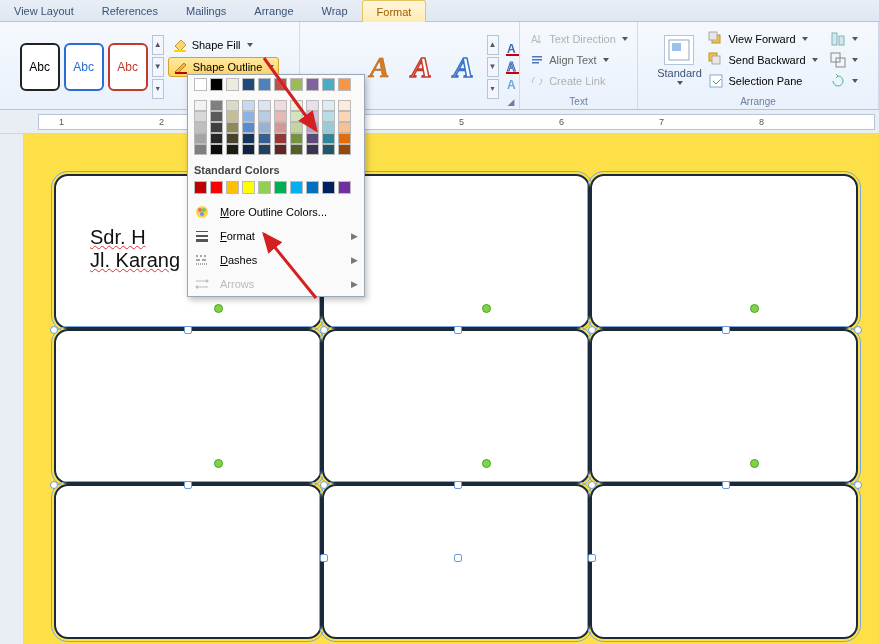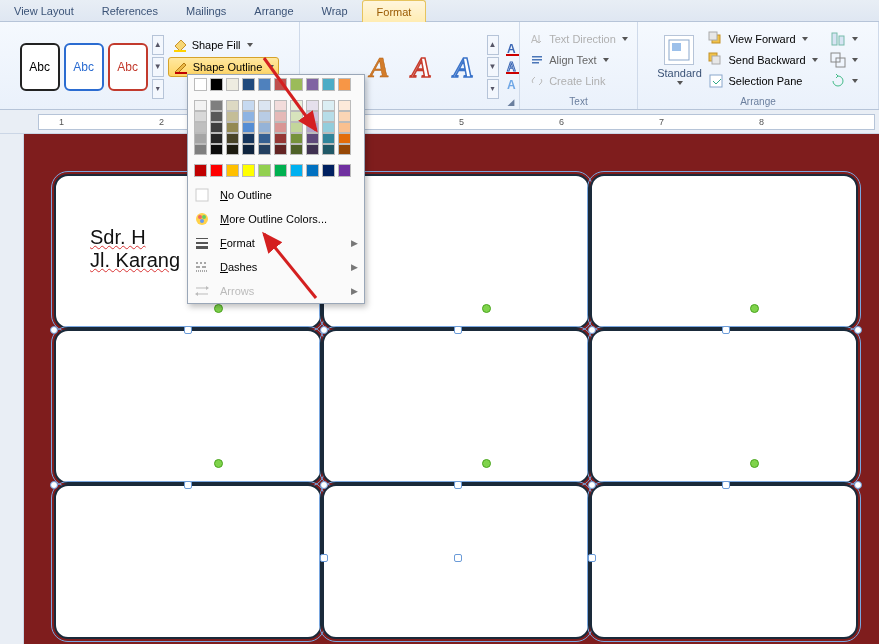--- a/index.html
+++ b/index.html
@@ -51,21 +51,21 @@
 .arrcol .row { display:flex; align-items:center; gap:4px; height:20px; padding:0 2px; }
 
 .launcher { position:absolute; right:2px; bottom:1px; width:12px;height:12px; font-size:9px; color:#6b7f9e; display:flex;align-items:center;justify-content:center;}
 
 
 .ruler-area { height: 24px; background:#e9eef5; border-bottom:1px solid #cbd6e6; position:relative; }
 .vruler { position:absolute; left:0; top:134px; bottom:0; width:24px; background:#e9eef5; border-right:1px solid #cbd6e6; }
 .hruler { position:absolute; left:38px; right:4px; top:4px; height:16px; background:#fff; border:1px solid #b6c4d8; font-size:9px; color:#555;}
 
 
-.canvas { position:absolute; left:24px; right:0; top:134px; bottom:0; background:#7f1d1d; overflow:hidden; }
+.canvas { position:absolute; left:24px; right:0; top:134px; bottom:0; background:#fde047; overflow:hidden; }
 .grid { position:absolute; left:30px; top:40px; display:grid; grid-template-columns: repeat(3, 268px); grid-template-rows: repeat(3, 155px); }
 .card { border: 2px solid #1a2a3a; border-radius: 14px; background:#fff; position:relative; }
 .sel .card { outline: 1px solid #7aa7e0; outline-offset: 2px; }
 .handle { position:absolute; width:8px; height:8px; background:#fff; border:1px solid #6b9bd8; border-radius:50%; }
 .handle.sq { border-radius:2px; }
 .rot { position:absolute; width:9px; height:9px; background:#7fd34b; border:1px solid #4aa51f; border-radius:50%; }
 .celltext { position:absolute; left:34px; top:50px; font-size:20px; font-family: "Times New Roman", serif; color:#111; }
 .squig { text-decoration: underline wavy #d93333 1px; }
 
 
@@ -408,41 +408,34 @@
       <div class="sw" style="background: rgb(12, 12, 12);"></div>
       <div class="sw" style="background: rgb(29, 27, 16);"></div>
       <div class="sw" style="background: rgb(15, 36, 62);"></div>
       <div class="sw" style="background: rgb(36, 64, 97);"></div>
       <div class="sw" style="background: rgb(99, 36, 35);"></div>
       <div class="sw" style="background: rgb(79, 97, 40);"></div>
       <div class="sw" style="background: rgb(63, 49, 81);"></div>
       <div class="sw" style="background: rgb(32, 88, 103);"></div>
       <div class="sw" style="background: rgb(151, 72, 6);"></div>
     </div>
+  <div class="hdr">Standard Colors</div>
   <div class="palette" id="standard-row">
       <div class="sw" style="background: rgb(192, 0, 0);"></div>
       <div class="sw" style="background: rgb(255, 0, 0);"></div>
       <div class="sw" style="background: rgb(255, 192, 0);"></div>
       <div class="sw" style="background: rgb(255, 255, 0);"></div>
       <div class="sw" style="background: rgb(146, 208, 80);"></div>
       <div class="sw" style="background: rgb(0, 176, 80);"></div>
       <div class="sw" style="background: rgb(0, 176, 240);"></div>
       <div class="sw" style="background: rgb(0, 112, 192);"></div>
       <div class="sw" style="background: rgb(0, 32, 96);"></div>
       <div class="sw" style="background: rgb(112, 48, 160);"></div>
     </div>
 
-  <div class="menuitem">
-    <span class="menu-ic">
-        <svg width="16" height="16">
-          <rect x="2" y="2" width="12" height="12" fill="#fff" stroke="#ccc"></rect>
-        </svg>
-      </span>
-    <span class="underline-first">No Outline</span>
-  </div>
   <div class="menuitem">
     <span class="menu-ic">
         <svg width="16" height="16">
           <circle cx="8" cy="8" r="6" fill="#ffd24a"></circle>
           <circle cx="6" cy="6" r="2" fill="#e66"></circle>
           <circle cx="10" cy="6" r="2" fill="#6c6"></circle>
           <circle cx="8" cy="10" r="2" fill="#69e"></circle>
         </svg>
       </span>
     <span class="underline-first">More Outline Colors...</span>

